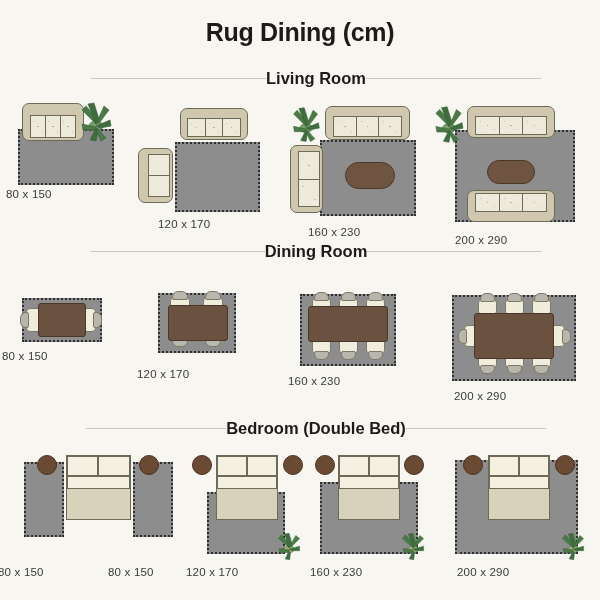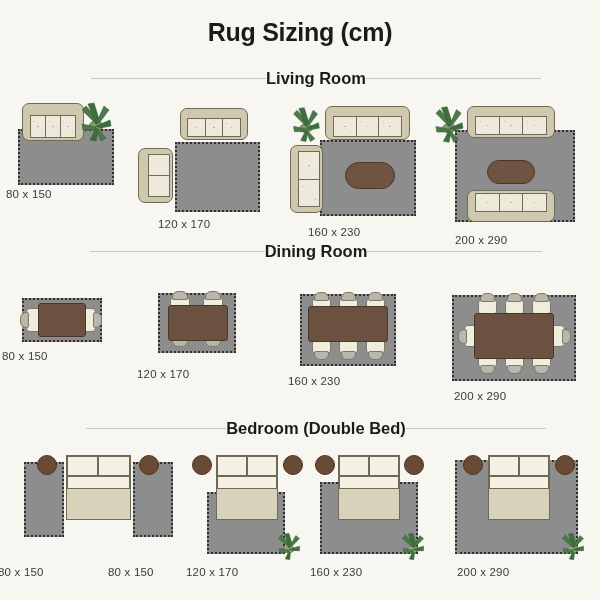--- a/index.html
+++ b/index.html
@@ -125,21 +125,21 @@
     box-sizing:border-box;z-index:4;
   }
 
   .plant{position:absolute;z-index:6;}
 </style>
 </head>
 <body>
 
 <div class="page">
 
-  <div class="title">Rug Sizing (cm)</div>
+  <div class="title">Rug Dining (cm)</div>
 
   <div class="section-head" style="top:69px;">
     <div class="line"></div>
     <div class="stitle">Living Room</div>
     <div class="line"></div>
   </div>
 
   <div class="grp">
     <div class="rug" style="left:18px;top:129px;width:96px;height:56px;"></div>
     <div class="sofa" style="left:22px;top:103px;width:62px;height:38px;">

